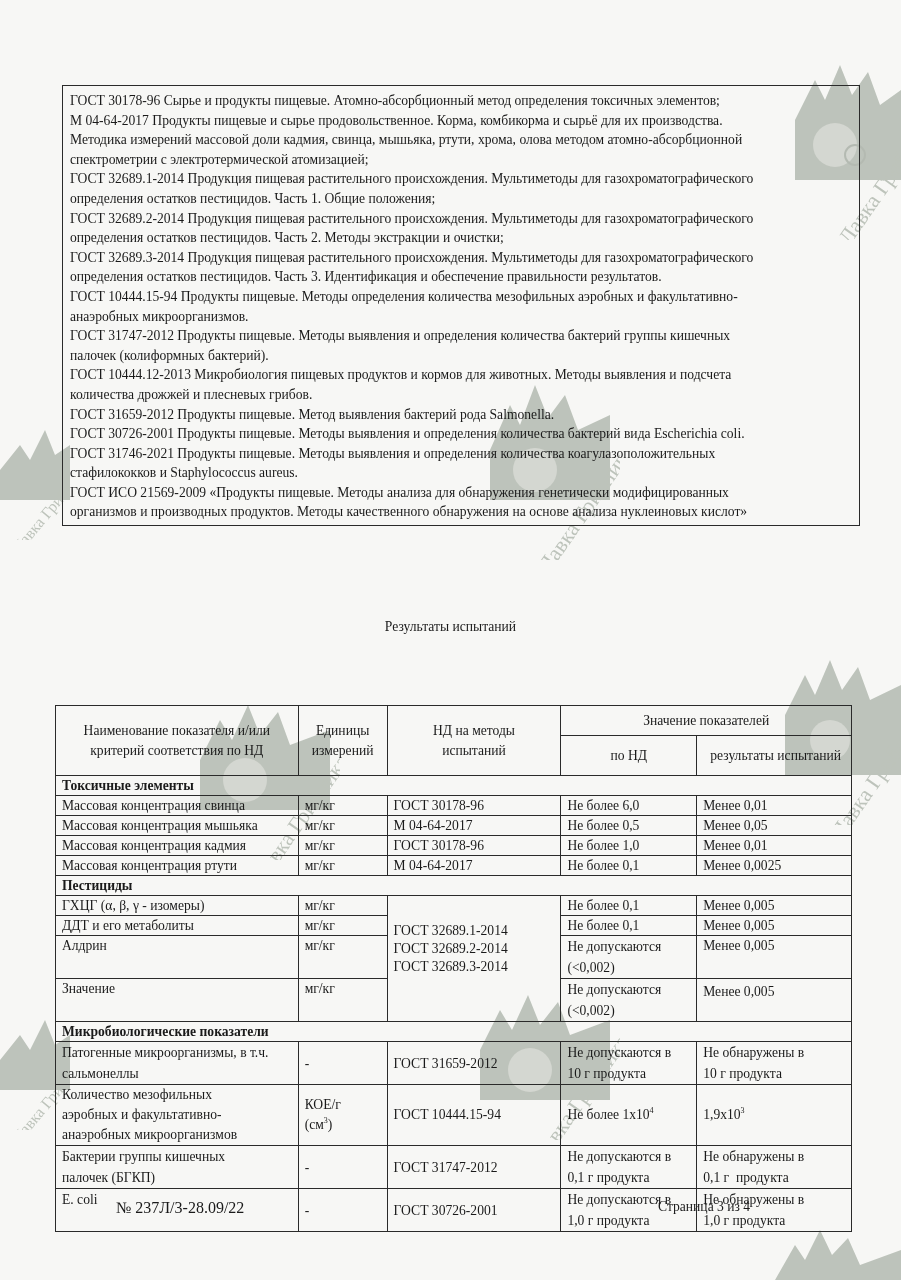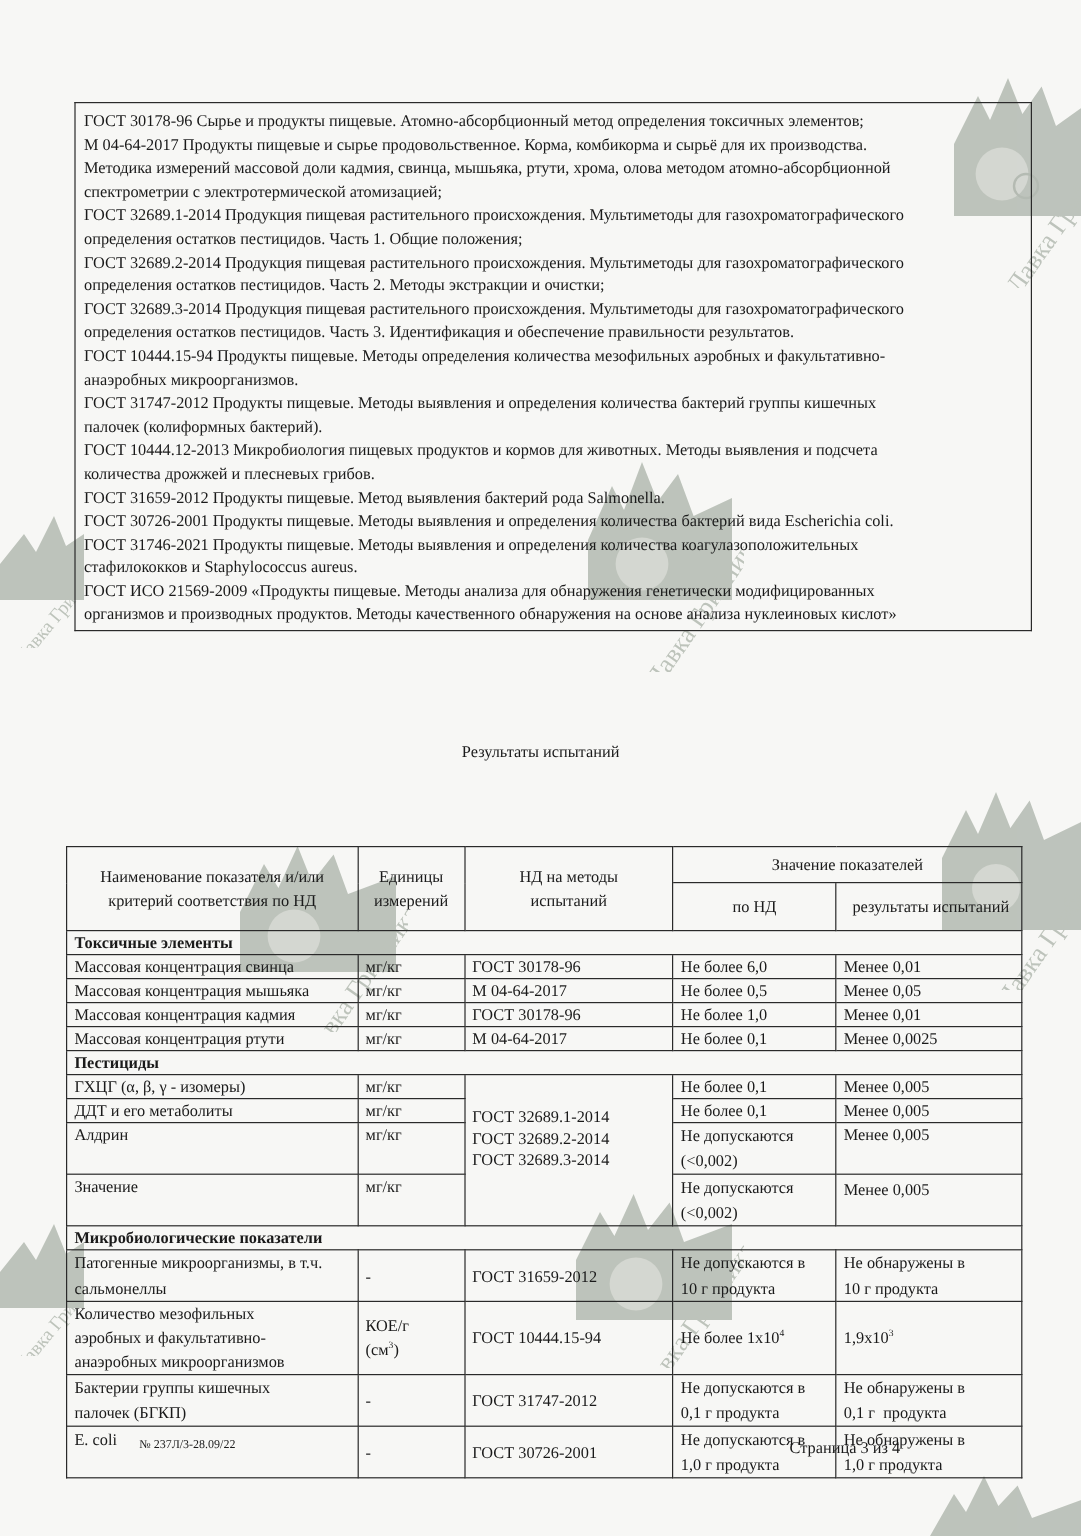--- a/index.html
+++ b/index.html
@@ -34,21 +34,21 @@
   .results-table th, .results-table td {
     border: 1.2px solid #2a2a2a; padding: 0 6px; font-weight: normal;
   }
   .results-table th { text-align: center; vertical-align: middle; }
   .c-name { text-align: left; }
   .c-center { text-align: left; }
   .section-row td { text-align: left; font-weight: bold; height: 19px; line-height: 18px; }
   .row-tox td { height: 19px; line-height: 18px; }
   .top-align { vertical-align: top; }
   .mid-align { vertical-align: middle; }
-  .footer-doc { position: absolute; left: 116px; top: 1199px; font-size: 10px; }
+  .footer-doc { position: absolute; left: 116px; top: 1199px; font-size: 16px; }
   .footer-page { position: absolute; left: 658px; top: 1199px; font-size: 13.6px; }
   sup { font-size: 8px; line-height: 0; }
 </style>
 </head>
 <body>
 
 <div class="wm" style="left:790px; top:60px;">
   <svg width="111" height="180" viewBox="0 0 111 180">
     <path d="M5 60 L25 20 L35 40 L50 5 L62 35 L78 12 L90 45 L111 30 L111 120 L5 120 Z" fill="#8f9a8c"></path>
     <circle cx="45" cy="85" r="22" fill="#b8bdb4"></circle>

